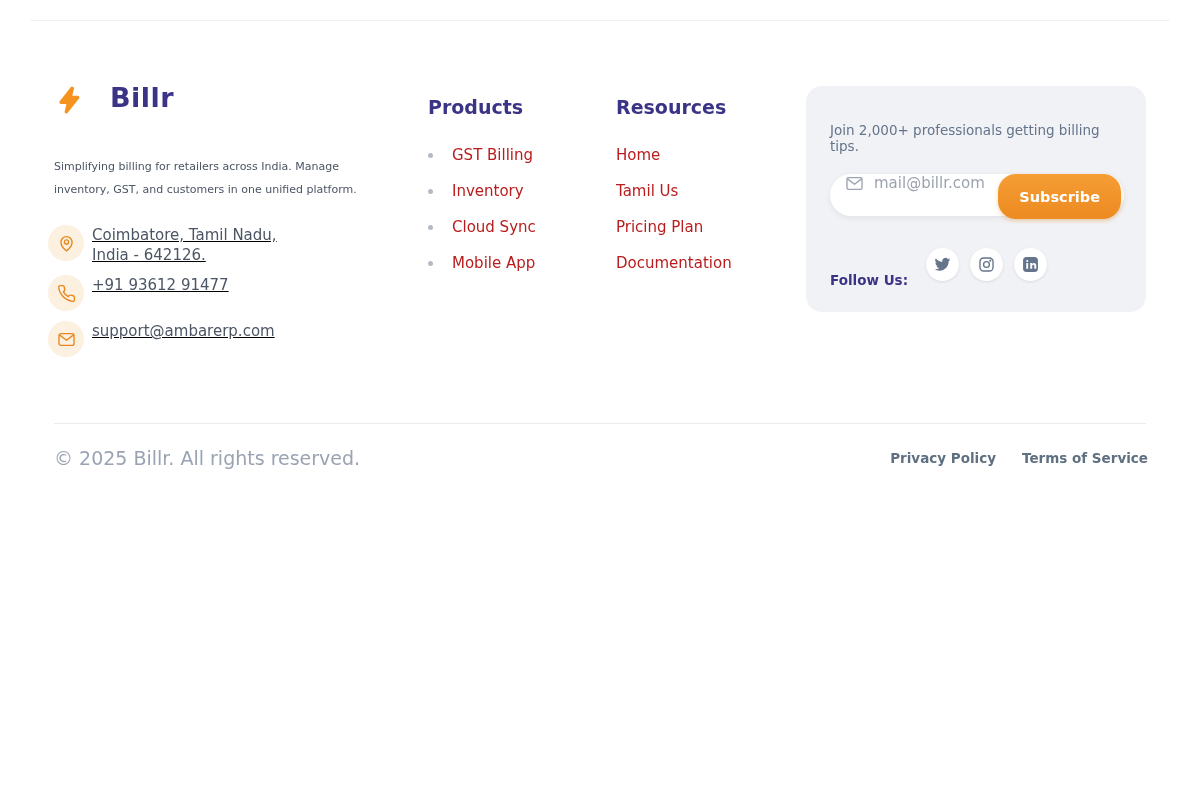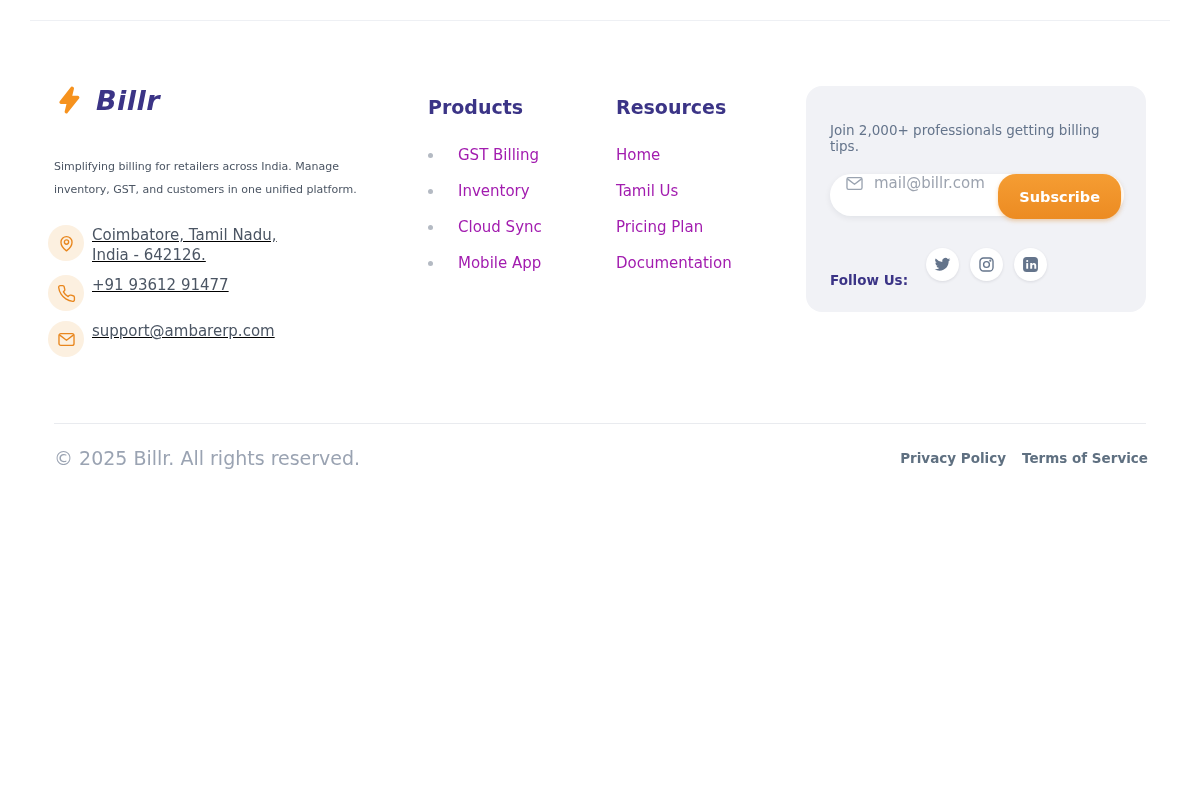--- a/index.html
+++ b/index.html
@@ -3,38 +3,38 @@
 <meta charset="utf-8">
 <style>
   * { margin:0; padding:0; box-sizing:border-box; }
   html,body { width:1200px; height:800px; background:#ffffff; font-family:"DejaVu Sans","Liberation Sans",sans-serif; }
   .page { position:relative; width:1200px; height:800px; background:#ffffff; overflow:hidden; }
 
   .top-divider { position:absolute; left:30px; right:30px; top:20px; border-bottom:1px solid #eef0f4; }
 
   
   .brand-col { position:absolute; left:48px; top:82px; width:340px; }
-  .logo-row { display:flex; align-items:center; gap:9px; padding-left:5px; cursor:pointer;font-style:italic; }
+  .logo-row { display:flex; align-items:flex-start; gap:23px; padding-left:5px; cursor:pointer; }
   .bolt-wrap { width:34px; height:36px; display:flex; align-items:center; justify-content:center; }
   .bolt-wrap svg { width:30px; height:32px; }
   .brand-name { font-size:27px; font-weight:700; color:#3b3486; letter-spacing:.5px; }
   .tagline { margin-top:37px; padding-left:6px; width:315px; font-size:11px; line-height:23px; color:#4b5563; }
   .contact { list-style:none; margin-top:24px; display:flex; flex-direction:column; gap:10px; }
   .contact li { display:flex; align-items:flex-start; gap:8px;text-decoration:underline; }
   .cicon { flex:0 0 36px; width:36px; height:36px; border-radius:50%; background:#fcf0e0; display:flex; align-items:center; justify-content:center; }
   .cicon svg { width:19px; height:19px; stroke:#e8861d; fill:none; stroke-width:1.7; stroke-linecap:round; stroke-linejoin:round; }
   .ctext { font-size:15px; line-height:20px; color:#4b5563; }
 
   
   .col-title { font-size:19px; font-weight:700; color:#3b3486; }
   .link-col { position:absolute; top:96px; }
   .products-col { left:428px; }
   .resources-col { left:616px; }
   .link-list { list-style:none; margin-top:27px; display:flex; flex-direction:column; gap:16px; }
-  .link-list li { display:flex; align-items:center; gap:25px; height:20px; font-size:15px; color:#a21caf; cursor:pointer; }
+  .link-list li { display:flex; align-items:center; gap:19px; height:20px; font-size:15px; color:#b91c1c; cursor:pointer; }
   .dot { width:5px; height:5px; border-radius:50%; background:#b4bac3; }
 
   
   .news-card { position:absolute; left:806px; top:86px; width:340px; height:226px; background:#f1f2f6; border-radius:16px; padding:27px 22px 0 24px; }
   .news-title { font-size:20px; font-weight:700; color:#3b3486; }
   .news-sub { margin-top:9px; font-size:13.5px; color:#64748b; }
   .subscribe-row { margin-top:20px; height:42px; background:#ffffff; border-radius:21px; display:flex; align-items:flex-start; padding:0 3px 0 15px; box-shadow:0 2px 6px rgba(15,23,42,.07); }
   .input-mail-icon { display:flex; align-items:center; }
   .input-mail-icon svg { width:19px; height:19px; stroke:#9aa3b0; fill:none; stroke-width:1.7; stroke-linecap:round; stroke-linejoin:round; }
   .email-input { flex:1; min-width:0; border:none; outline:none; background:transparent; padding:0 6px 0 10px; font-size:15px; color:#374151; font-family:inherit; }
@@ -42,21 +42,21 @@
   .subscribe-btn { flex:0 0 auto; height:45px; border:none; border-radius:18px; padding:0 21px; background:linear-gradient(180deg,#f59d33,#ec8b22); color:#ffffff; font-size:14.5px; font-weight:700; font-family:inherit; cursor:pointer; box-shadow:0 2px 4px rgba(236,139,34,.35); }
   .follow-row { margin-top:24px; display:flex; align-items:center; }
   .follow-label { font-size:13.5px; font-weight:700; color:#3b3486; margin-right:18px;margin-top:32px; }
   .social-btn { width:33px; height:33px; border-radius:50%; background:#ffffff; display:flex; align-items:center; justify-content:center; box-shadow:0 1px 3px rgba(15,23,42,.10); cursor:pointer; margin-right:11px; }
   .social-btn svg { width:17px; height:17px; }
 
   
   .bottom-divider { position:absolute; left:54px; right:54px; top:423px; border-top:1px solid #e9ebef; }
   .bottom-bar { position:absolute; left:54px; right:52px; top:448px; height:20px; display:flex; align-items:center; justify-content:space-between; }
   .copyright { font-size:19px; color:#9aa3b2; }
-  .legal { display:flex; gap:16px; }
+  .legal { display:flex; gap:26px; }
   .legal-link { font-size:13.5px; font-weight:700; color:#5f7081; text-decoration:none; cursor:pointer; }
 </style>
 </head>
 <body>
 
 <div class="page">
 
   <div class="top-divider"></div>
 
   <div class="brand-col">

